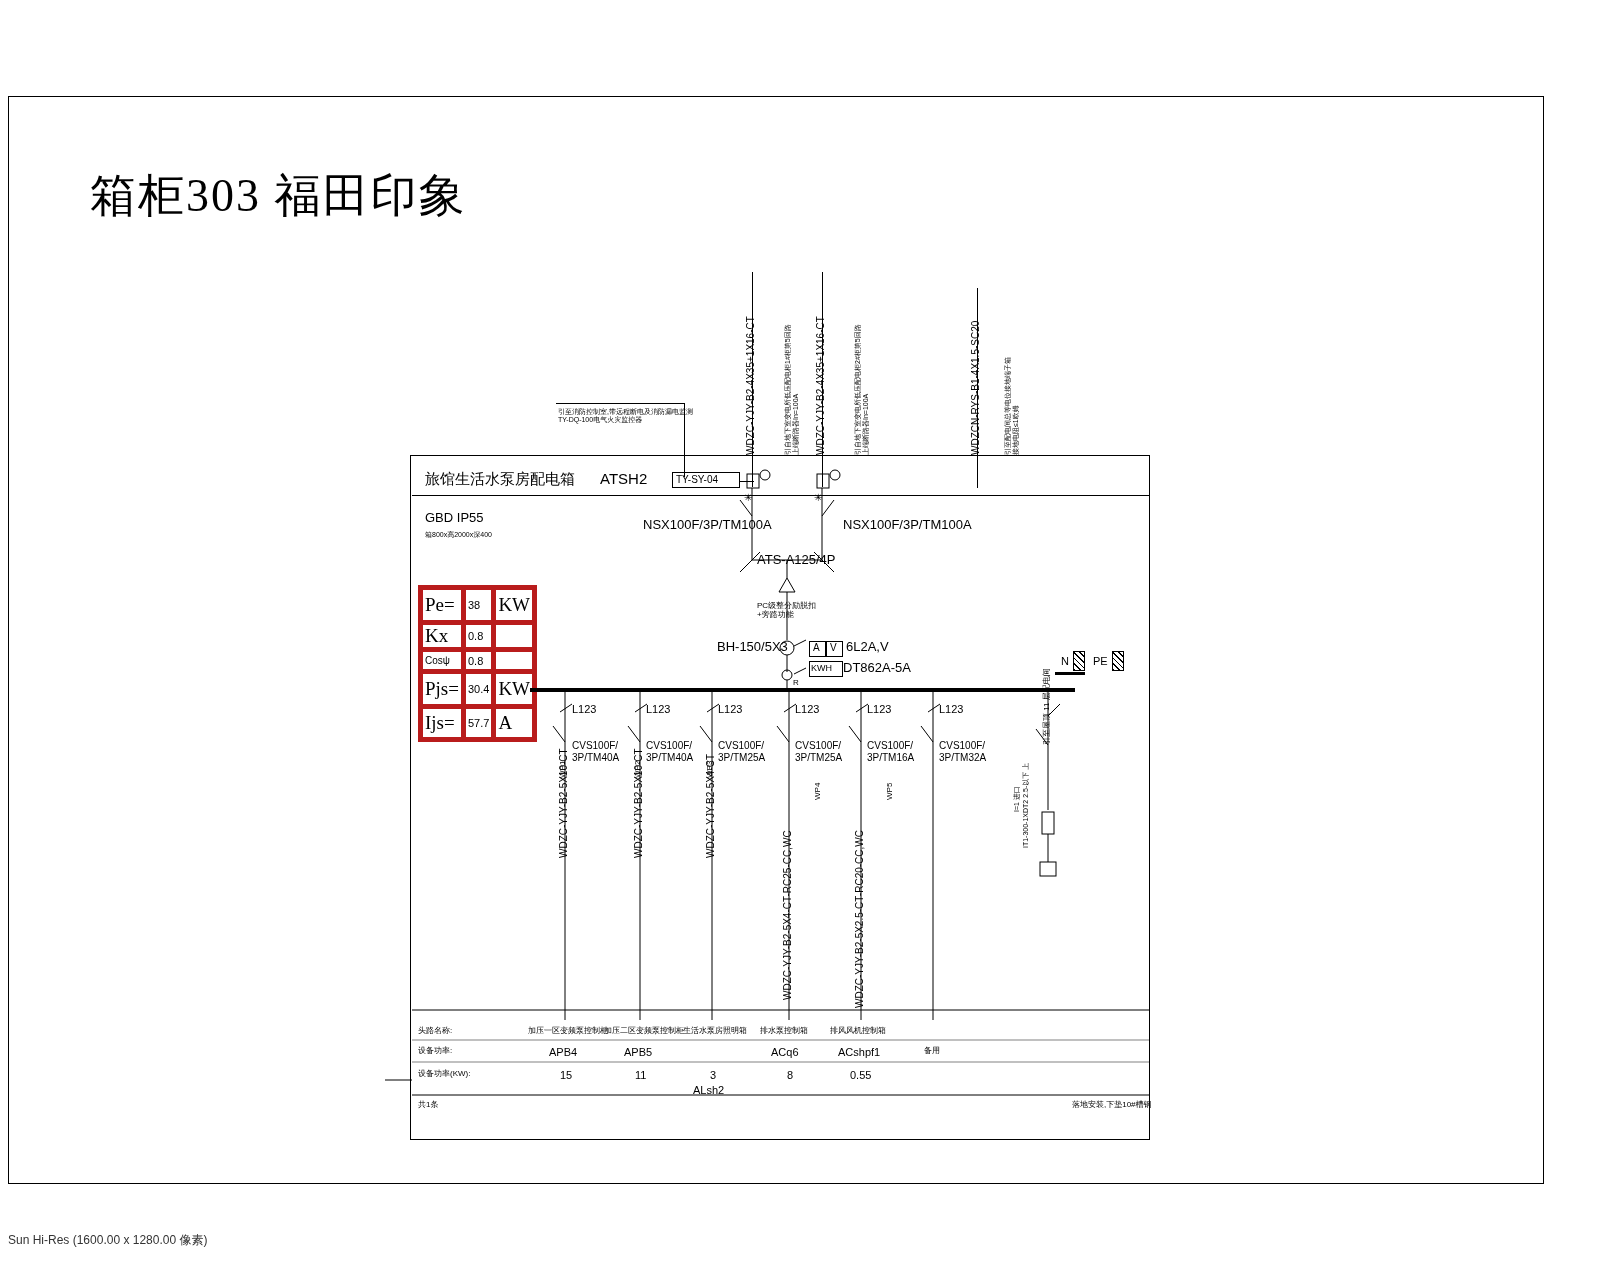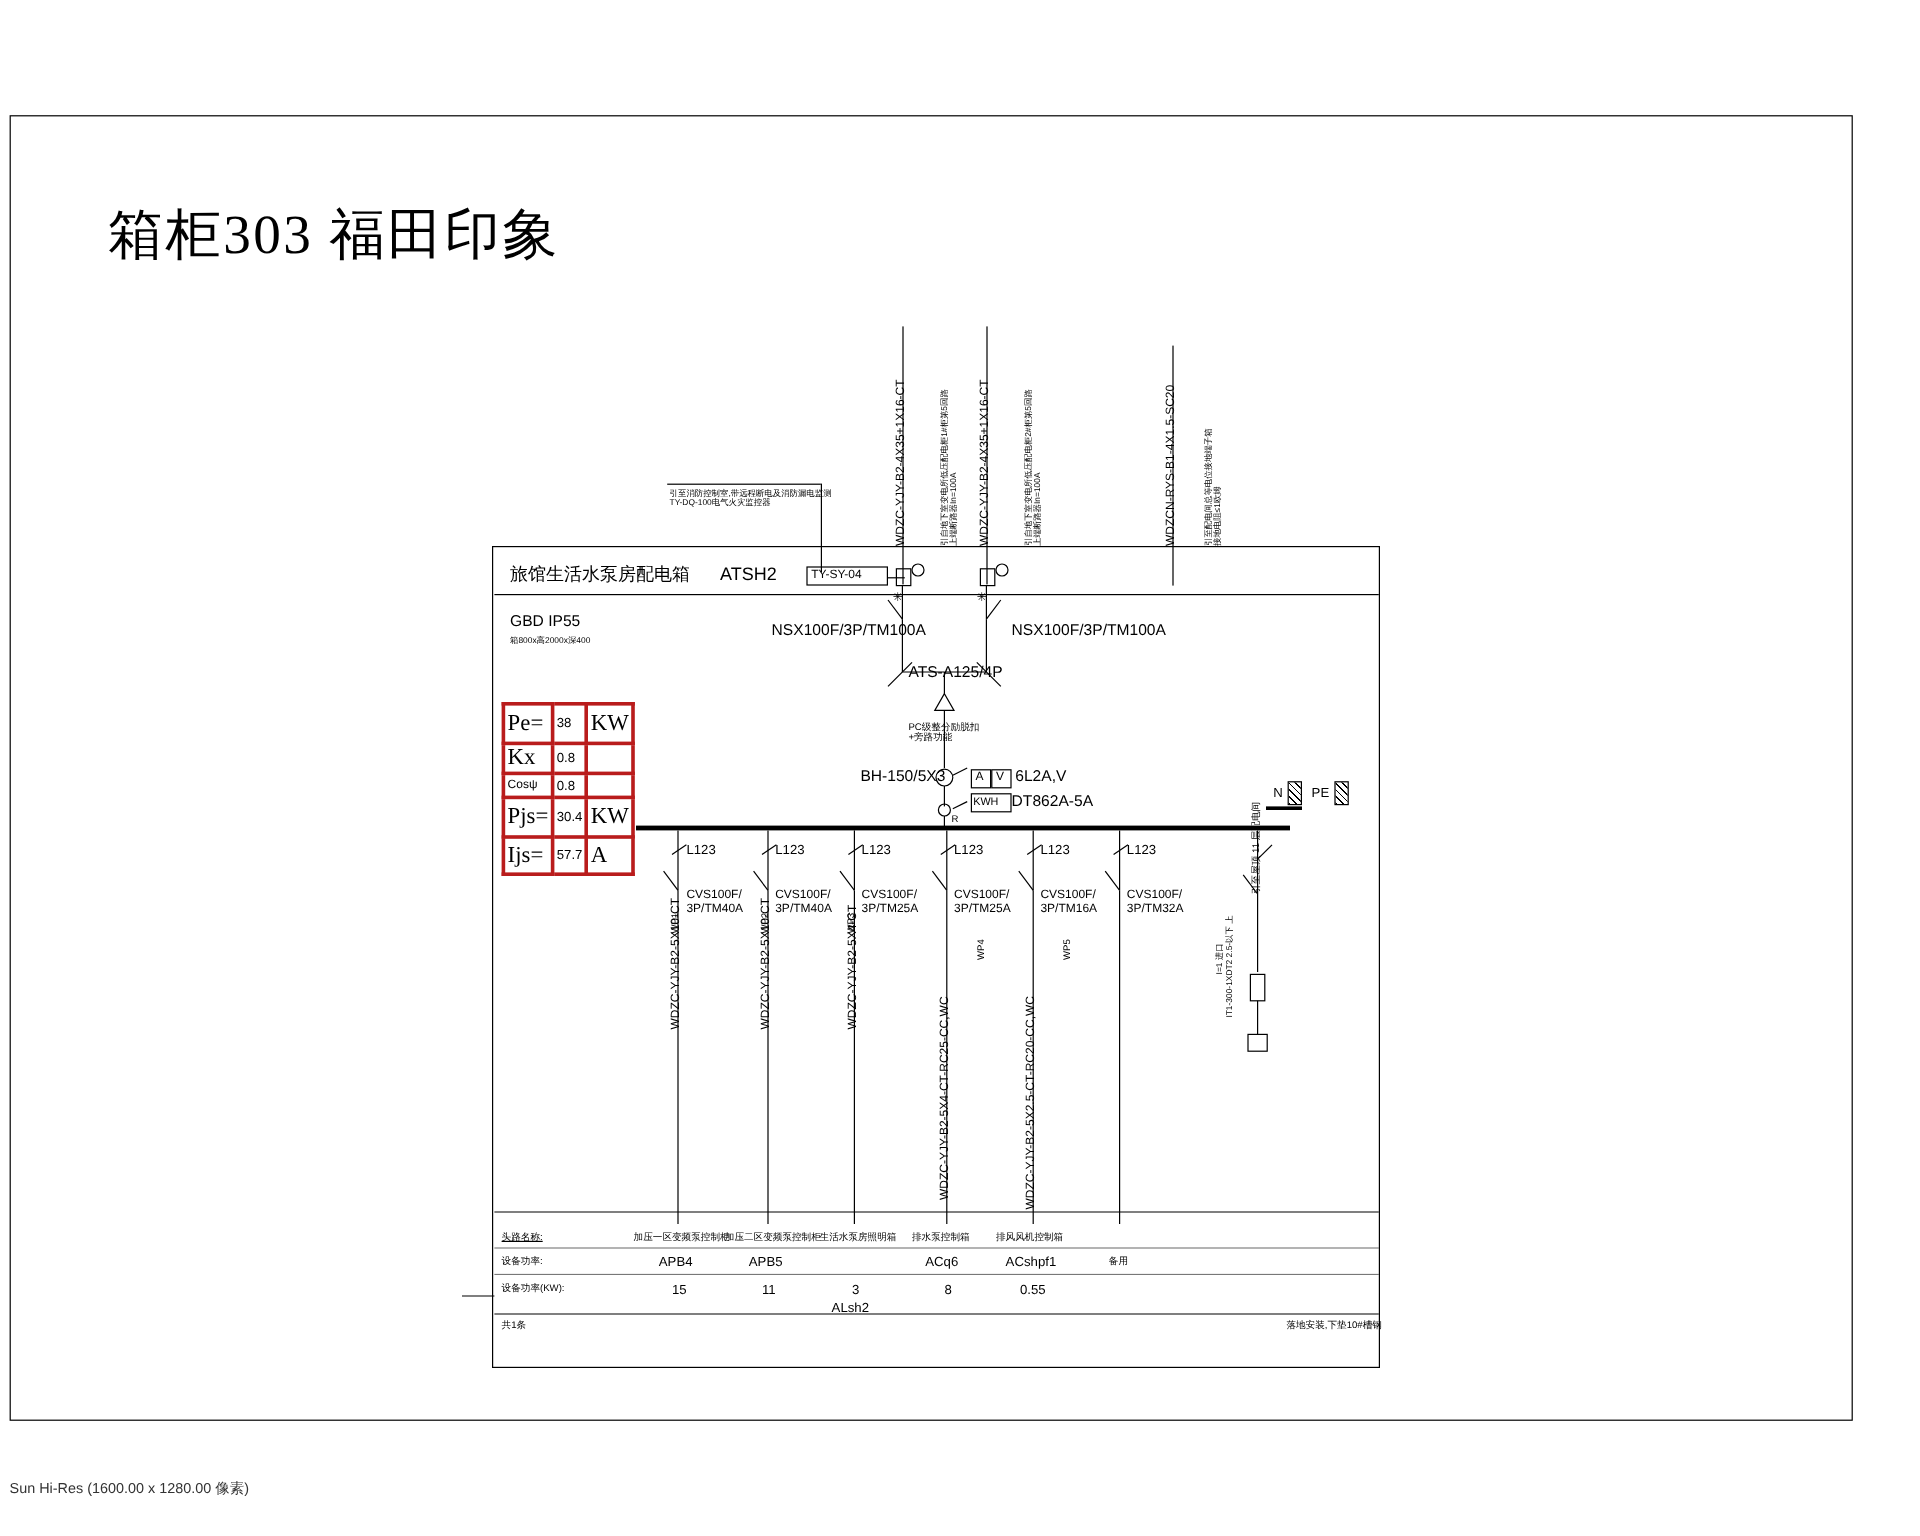--- a/index.html
+++ b/index.html
@@ -12,21 +12,21 @@
   .lbl.s8{font-size:8px;}
   .lbl.s7{font-size:7px;}
   .lbl.s10{font-size:10px;}
   .lbl.s13{font-size:13px;}
   .lbl.s15{font-size:15px;}
   .vert{transform-origin:left top;transform:rotate(-90deg);}
   .hline{position:absolute;background:#000;height:1px;}
   .vline{position:absolute;background:#000;width:1px;}
   .box{position:absolute;border:1px solid #000;box-sizing:border-box;}
   .tbl{position:absolute;border-collapse:collapse;font-size:11px;}
-  .tbl td{border:3px solid #b91c1c;padding:0 2px;height:17px;}
+  .tbl td{border:5px solid #b91c1c;padding:0 2px;height:17px;}
   .big{font-size:19px;font-family:"Liberation Serif",serif;}
   .footer{position:absolute;left:8px;top:1232px;font-size:12px;color:#333;}
   .hatch{position:absolute;width:10px;height:18px;border:1px solid #000;
     background:repeating-linear-gradient(45deg,#000 0 1px,transparent 1px 4px);}
   svg{position:absolute;left:0;top:0;overflow:visible;}
   .star{position:absolute;font-size:10px;}
 </style>
 </head>
 <body>
 
@@ -253,20 +253,20 @@
 <div class="lbl s10 vert" style="left:854px;top:1008px;">WDZC-YJY-B2-5X2.5-CT-RC20-CC,WC</div>
 <div class="lbl s8" style="left:830px;top:1026px;">排风风机控制箱</div>
 <div class="lbl s11" style="left:838px;top:1046px;">ACshpf1</div>
 <div class="lbl s11" style="left:850px;top:1069px;">0.55</div>
 
 <div class="lbl s11" style="left:939px;top:703px;">L123</div>
 <div class="lbl s10" style="left:939px;top:740px;white-space:pre;">CVS100F/
 3P/TM32A</div>
 <div class="lbl s8" style="left:924px;top:1026px;margin-top:20px;">备用</div>
 
-<div class="lbl s8" style="left:418px;top:1026px;text-decoration:underline;">头路名称:</div>
+<div class="lbl s8" style="left:418px;top:1026px;">头路名称:</div>
 <div class="lbl s8" style="left:418px;top:1046px;">设备功率:</div>
 <div class="lbl s8" style="left:418px;top:1069px;">设备功率(KW):</div>
 
 <div class="lbl s8" style="left:418px;top:1100px;">共1条</div>
 <div class="lbl s8" style="left:1072px;top:1100px;">落地安装,下垫10#槽钢</div>
 
 <div class="footer">Sun Hi-Res (1600.00 x 1280.00 像素)</div>
 
 </body></html>

